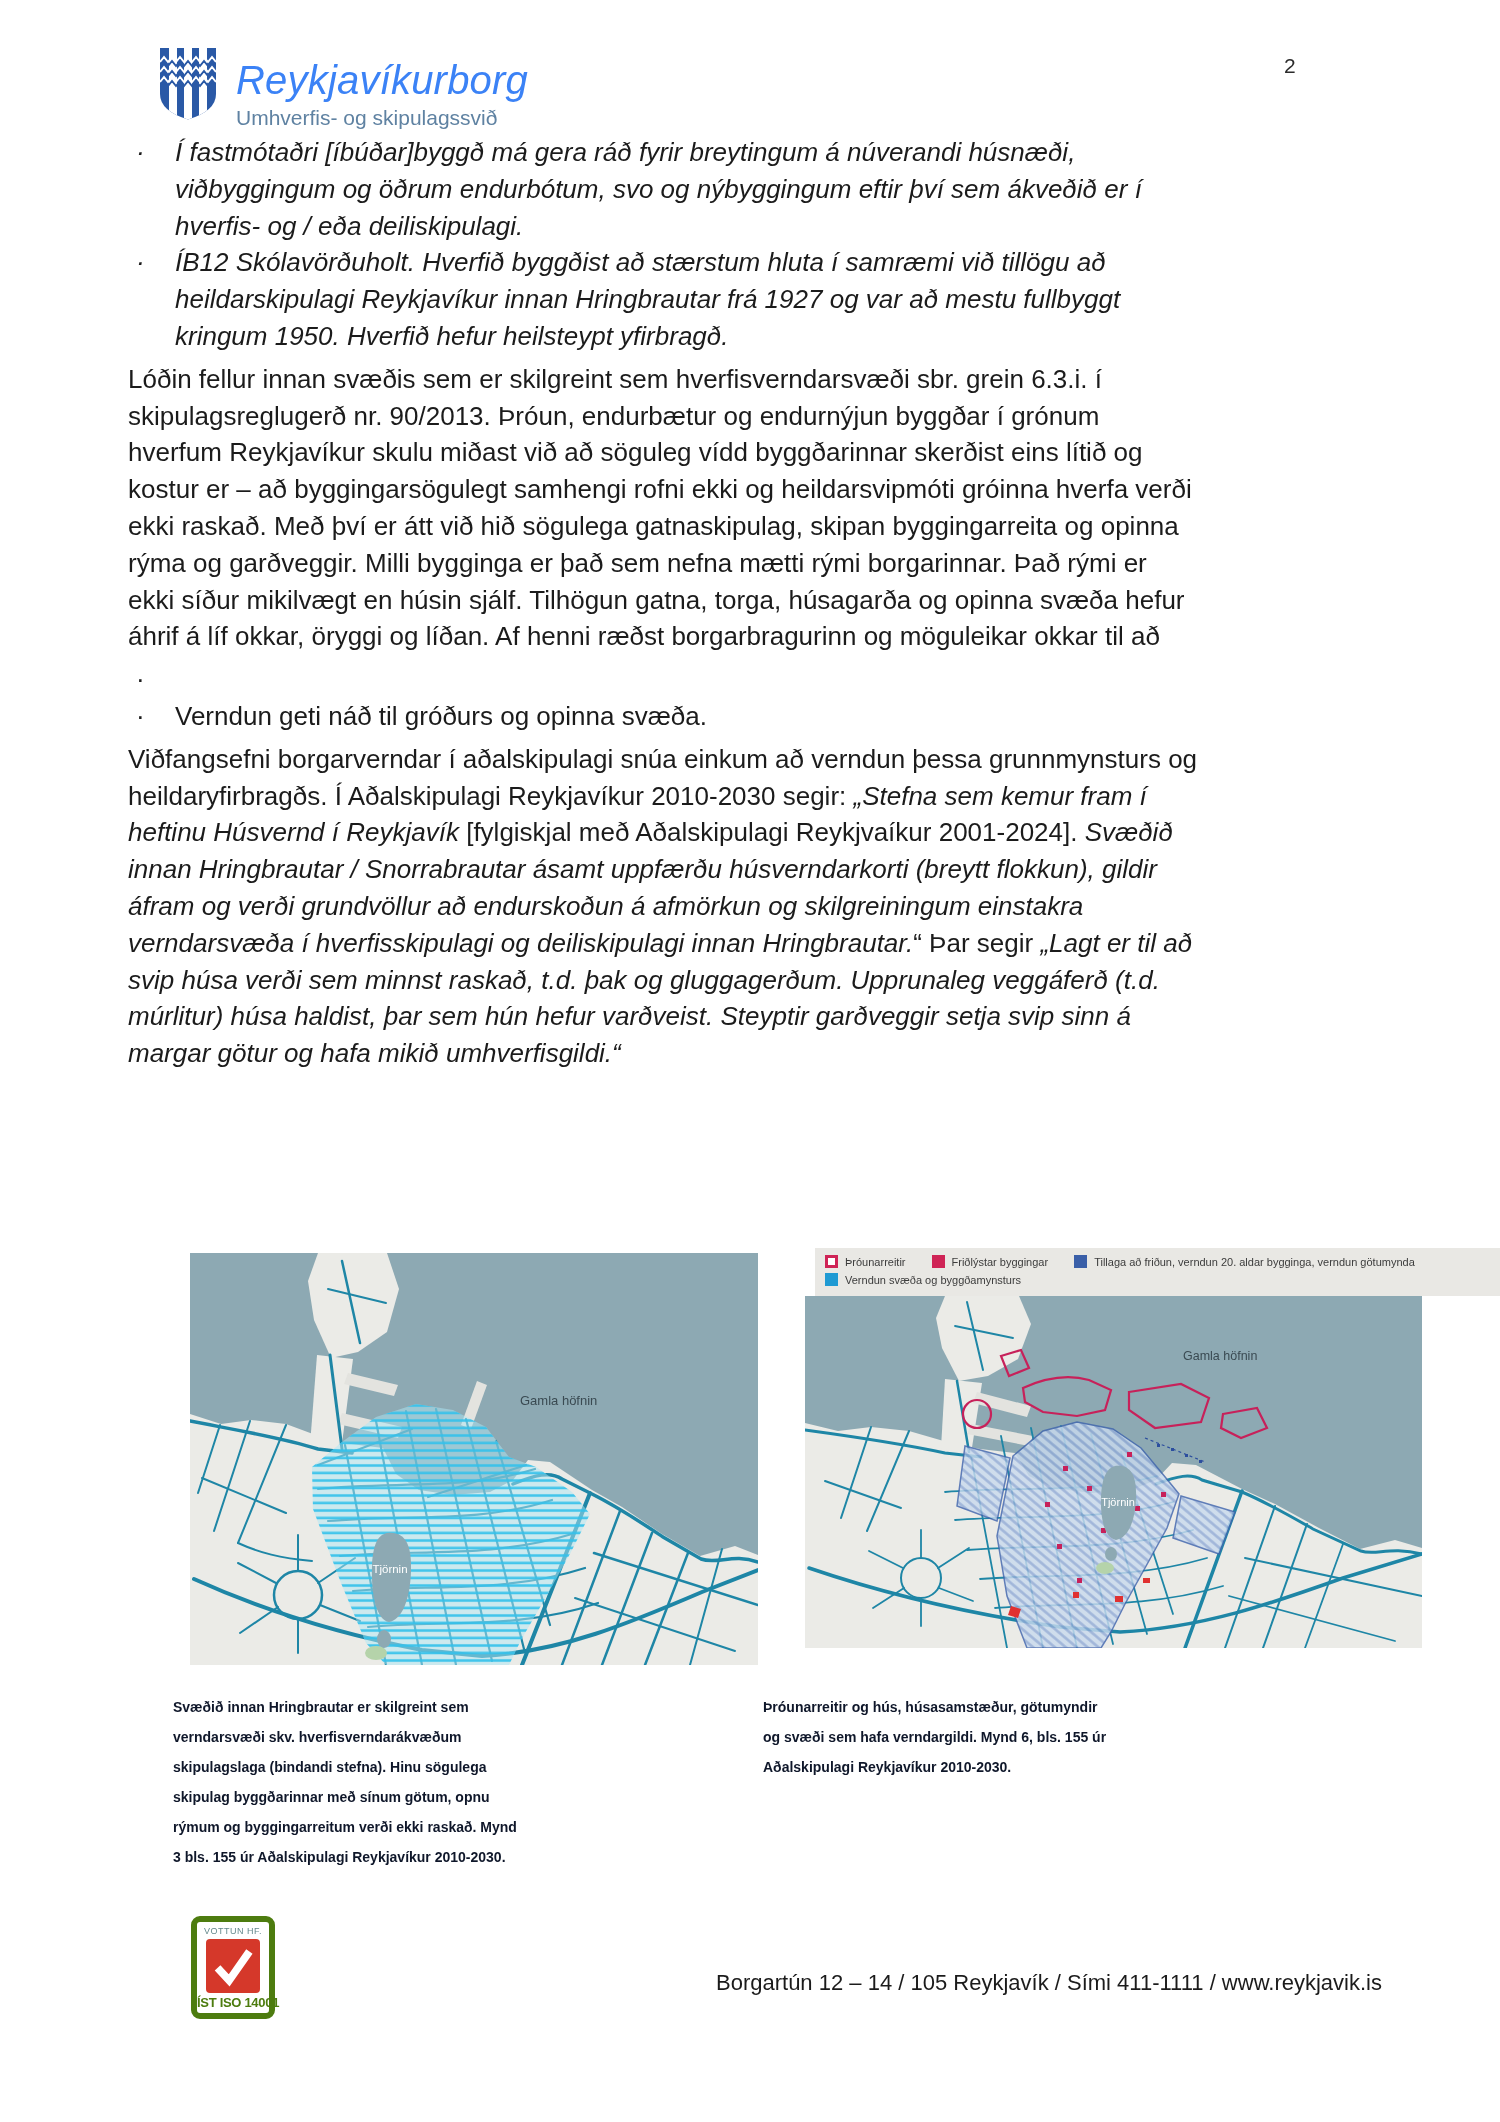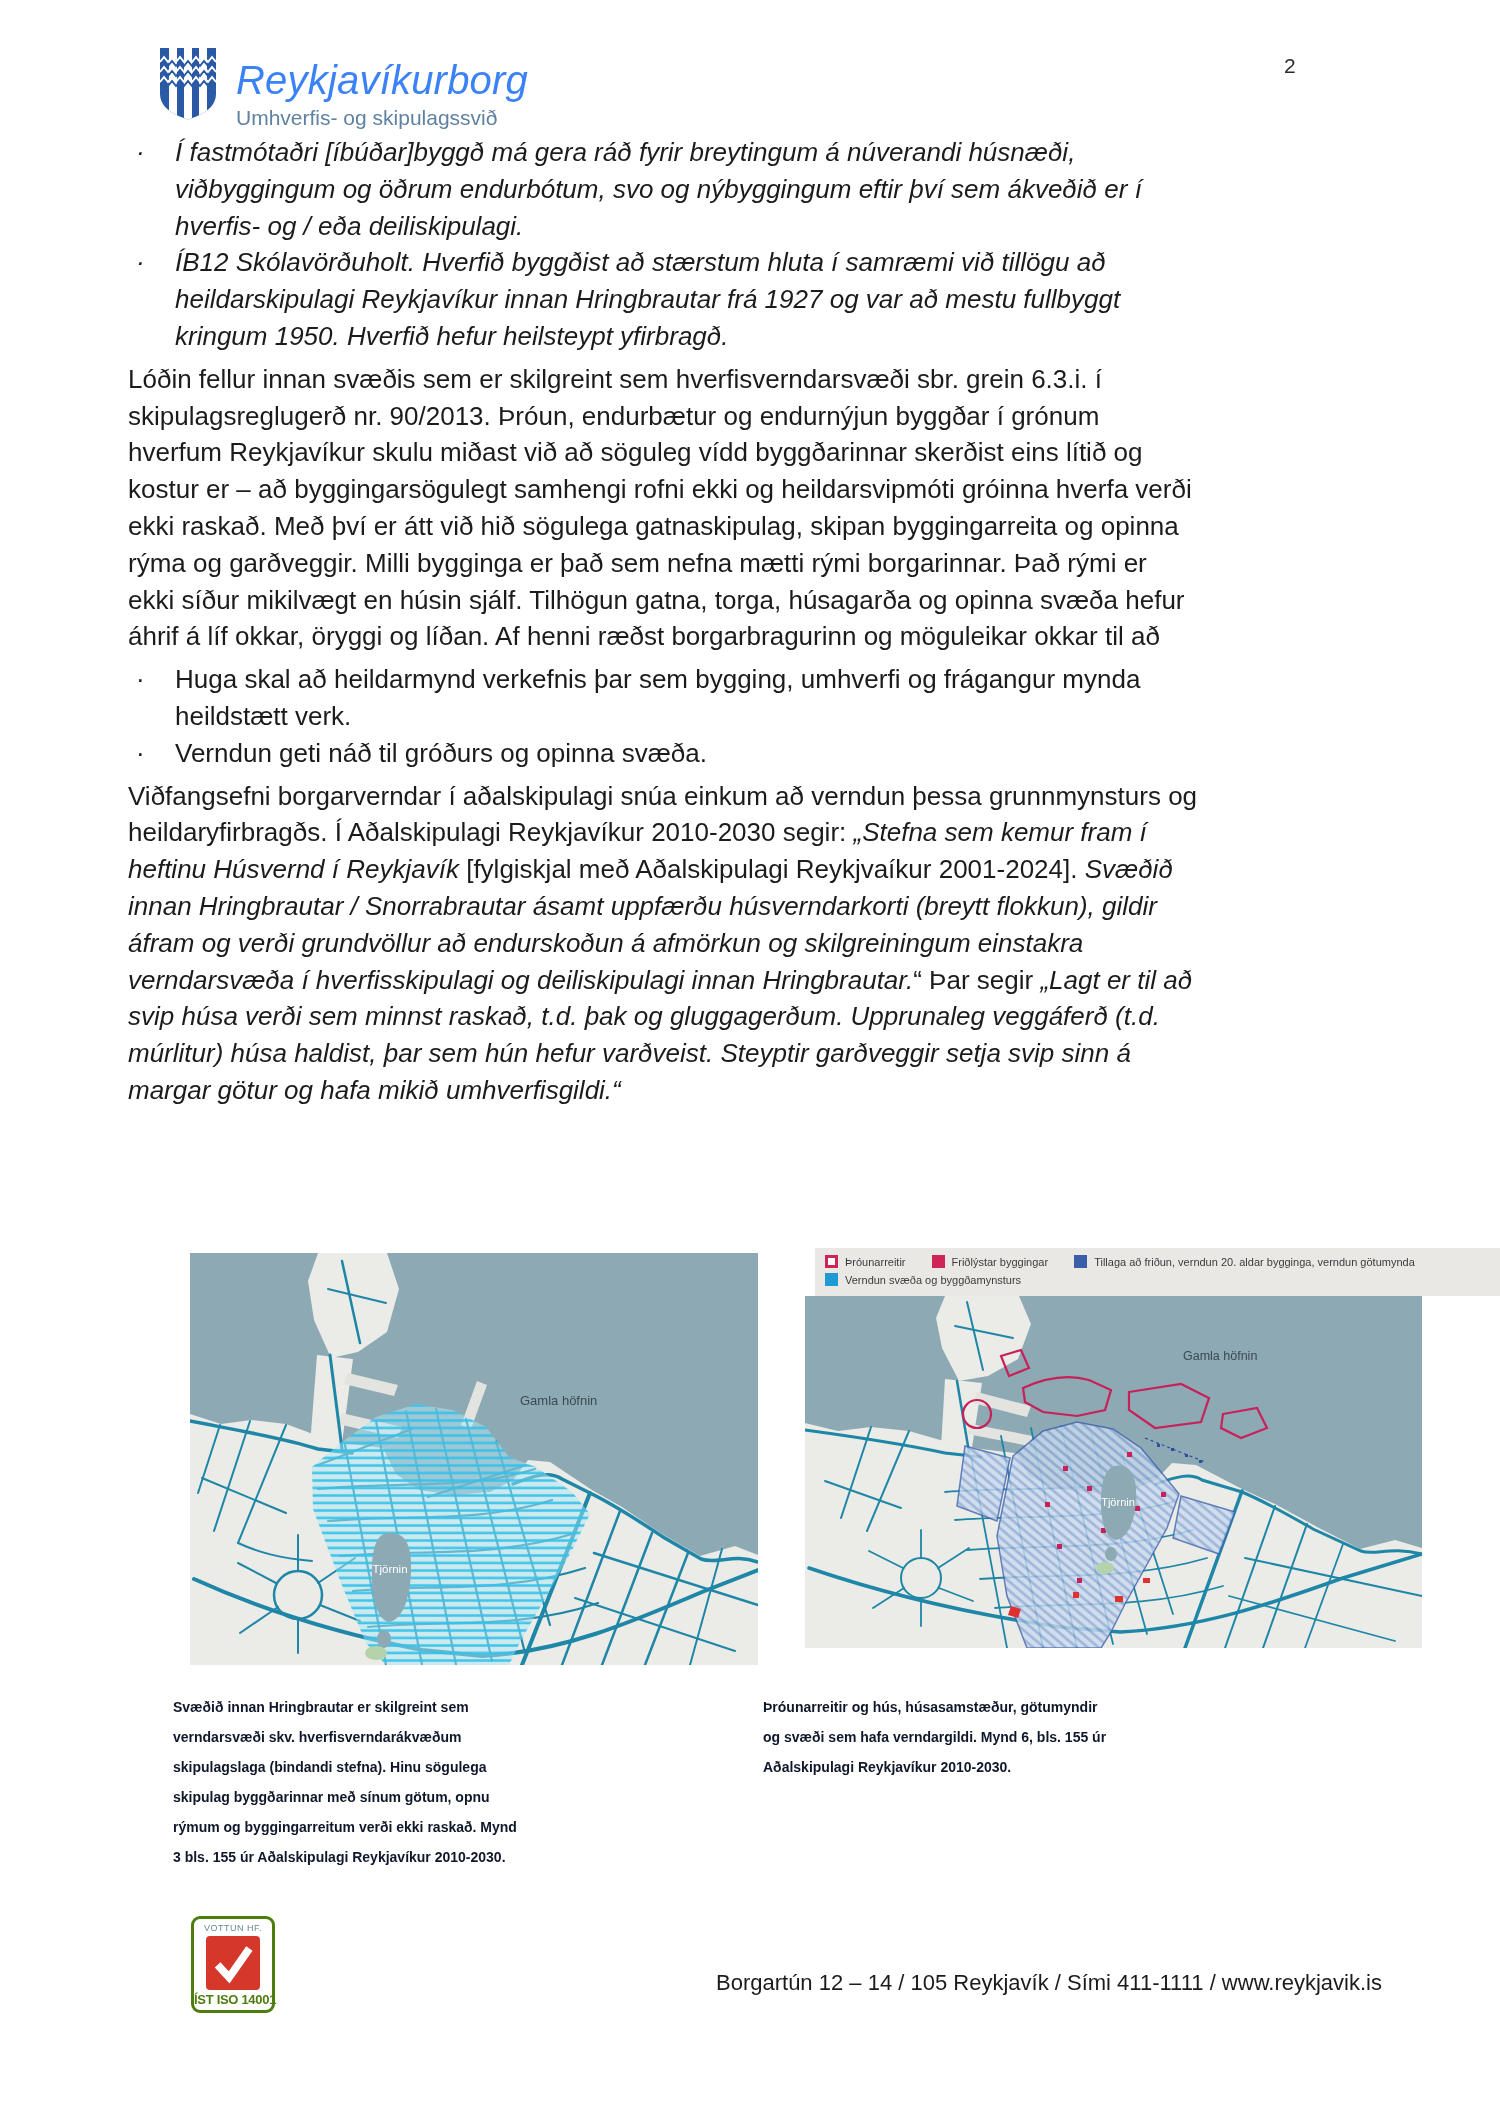--- a/index.html
+++ b/index.html
@@ -26,21 +26,21 @@
   .legend-item{display:flex;align-items:center;font-size:11px;color:#3c3c3c;white-space:nowrap;}
   .swatch{width:13px;height:13px;margin-right:7px;flex:0 0 auto;box-sizing:border-box;}
   .sw-outline{background:#fff;border:3.5px solid #cf2456;}
   .sw-crimson{background:#cf2456;}
   .sw-darkblue{background:#3a5fa8;}
   .sw-lightblue{background:#1f9ad3;}
   .map-svg{display:block;}
   .caption{position:absolute;font-weight:bold;font-size:14px;line-height:30px;color:#0f172a;}
   .caption-left{left:173px;top:1692px;}
   .caption-right{left:763px;top:1692px;}
-  .iso-badge{position:absolute;left:191px;top:1916px;width:84px;border:3px solid #4d7c0f;
+  .iso-badge{position:absolute;left:191px;top:1916px;width:84px;border:6px solid #4d7c0f;
              border-radius:9px;background:#fff;text-align:center;padding:4px 0 3px 0;box-sizing:border-box;}
   .iso-top{font-size:9px;color:#64898c;letter-spacing:0.5px;}
   .iso-check{width:54px;height:54px;background:#d5382a;border-radius:4px;margin:3px auto 2px auto;}
   .iso-bottom{font-size:13px;font-weight:bold;color:#4d7c0f;letter-spacing:-0.3px;white-space:nowrap;}
   .footer-text{position:absolute;top:1970px;left:600px;width:782px;text-align:right;font-size:22px;color:#1b1b1b;}
 </style>
 </head>
 <body>
 
 <div class="page">
@@ -103,24 +103,20 @@
           <div class="tline">hverfum Reykjavíkur skulu miðast við að söguleg vídd byggðarinnar skerðist eins lítið og</div>
           <div class="tline">kostur er – að byggingarsögulegt samhengi rofni ekki og heildarsvipmóti gróinna hverfa verði</div>
           <div class="tline">ekki raskað. Með því er átt við hið sögulega gatnaskipulag, skipan byggingarreita og opinna</div>
           <div class="tline">rýma og garðveggir. Milli bygginga er það sem nefna mætti rými borgarinnar. Það rými er</div>
           <div class="tline">ekki síður mikilvægt en húsin sjálf. Tilhögun gatna, torga, húsagarða og opinna svæða hefur</div>
           <div class="tline">áhrif á líf okkar, öryggi og líðan. Af henni ræðst borgarbragurinn og möguleikar okkar til að</div>
         </div>
       </div>
       <div class="block bullet">
         <span class="marker">·</span>
-        <div class="lines">
-          <div class="tline">Huga skal að heildarmynd verkefnis þar sem bygging, umhverfi og frágangur mynda</div>
-          <div class="tline">heildstætt verk.</div>
-        </div>
       </div>
       <div class="block bullet">
         <span class="marker">·</span>
         <div class="lines">
           <div class="tline">Verndun geti náð til gróðurs og opinna svæða.</div>
         </div>
       </div>
       <div class="block para">
         <div class="lines">
           <div class="tline">Viðfangsefni borgarverndar í aðalskipulagi snúa einkum að verndun þessa grunnmynsturs og</div>

